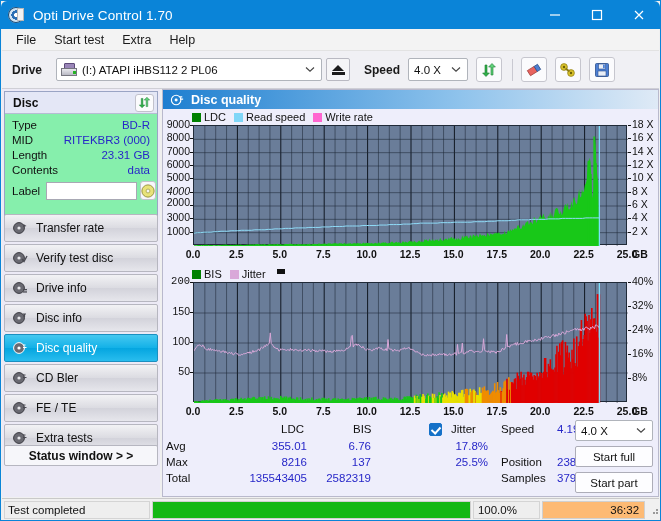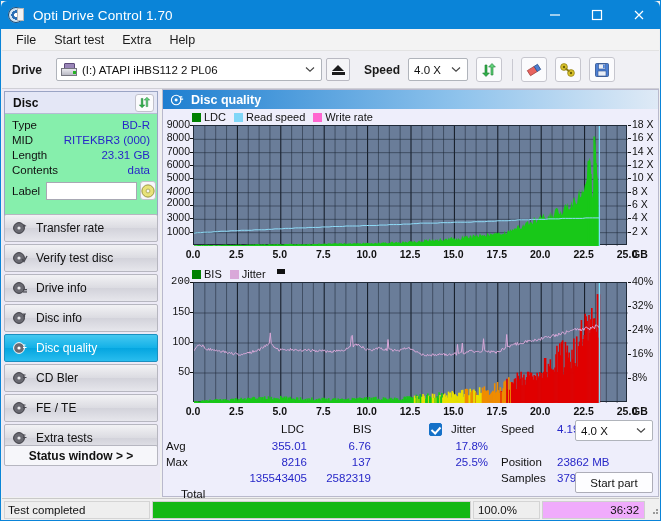--- a/index.html
+++ b/index.html
@@ -227,21 +227,21 @@
     background: #e4e4e4; border: 1px solid #d0d0d0; position: relative; overflow: hidden;
   }
   .sb-progress .fill { position: absolute; left: 0; top: 0; bottom: 0; background: #14b814; }
   .sb-pct {
     width: 68px; height: 18px; margin-left: 2px;
     background: #eeeeee; border: 1px solid #d4d4d4;
     display: flex; align-items: center; font-size: 11.5px; color: #111; padding-left: 4px;
   }
   .sb-time {
     width: 104px; height: 18px; margin-left: 2px;
-    background: #f0abfc; border: 1px solid #d0d0d0;
+    background: #fdba74; border: 1px solid #d0d0d0;
     display: flex; align-items: center; justify-content: flex-end;
     font-size: 11.5px; color: #111; padding-right: 5px;
   }
   .grip { margin-left: 4px; width: 10px; height: 10px; position: relative; }
   .grip i { position: absolute; width: 2px; height: 2px; background: #9a9a9a; }
 </style>
 </head>
 <body>
 
 <div id="app">
@@ -1138,21 +1138,21 @@
 
     <div class="stats">
       <div class="st hdr" style="left:118px; top:3px;">LDC</div>
       <div class="st hdr" style="left:190px; top:3px;">BIS</div>
 
       <div class="chk" style="left:266px; top:3px;"></div>
       <div class="st hdr" style="left:288px; top:3px;">Jitter</div>
 
       <div class="st hdr" style="left:3px;  top:20px;">Avg</div>
       <div class="st hdr" style="left:3px;  top:36px;">Max</div>
-      <div class="st hdr" style="left:18px;  top:52px;margin-top:16px;">Total</div>
+      <div class="st hdr" style="left:3px;  top:52px;">Total</div>
 
       <div class="st v" style="left:78px; top:20px; width:66px; text-align:right;">355.01</div>
       <div class="st v" style="left:78px; top:36px; width:66px; text-align:right;">8216</div>
       <div class="st v" style="left:48px; top:52px; width:96px; text-align:right;">135543405</div>
 
       <div class="st v" style="left:148px; top:20px; width:60px; text-align:right;">6.76</div>
       <div class="st v" style="left:148px; top:36px; width:60px; text-align:right;">137</div>
       <div class="st v" style="left:148px; top:52px; width:60px; text-align:right;">2582319</div>
 
       <div class="st v" style="left:240px; top:20px; width:85px; text-align:right;">17.8%</div>
@@ -1166,20 +1166,21 @@
       <div class="st v" style="left:394px; top:52px;">379244</div>
 
       <div class="sp-combo" style="left:412px; top:0px;">
         <span class="val">4.0 X</span>
         <div class="combo-arrow">
           <svg width="10" height="7" viewBox="0 0 10 7">
               <path d="M1 1.5 L5 5.2 L9 1.5" fill="none" stroke="#444" stroke-width="1.1"></path>
             </svg>
         </div>
       </div>
+      <div class="act-btn" style="left:412px; top:26px;">Start full</div>
       <div class="act-btn" style="left:412px; top:52px;">Start part</div>
     </div>
 
   </div>
 
   <div class="statusbar">
     <div class="sb-text">Test completed</div>
     <div class="sb-progress">
       <div class="fill" id="pb-fill" style="width: 100%;"></div>
     </div>

